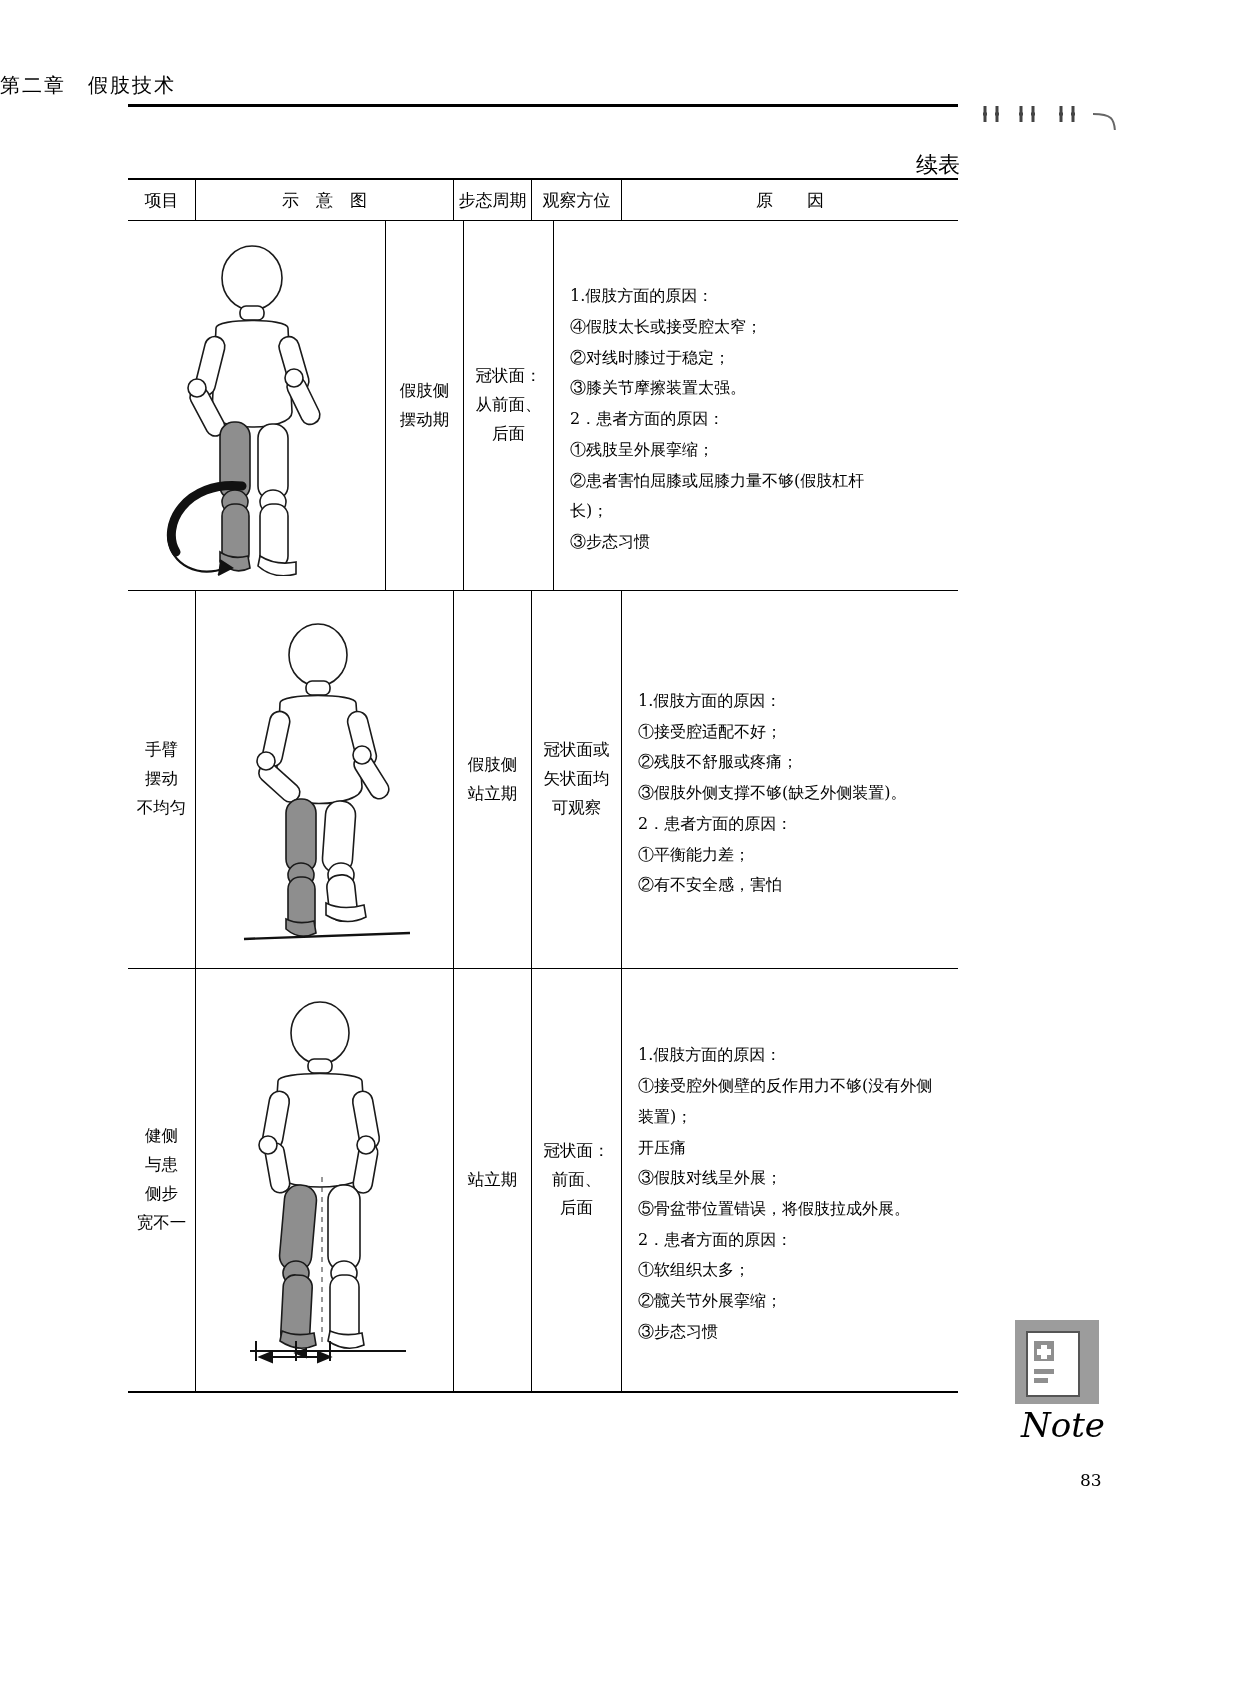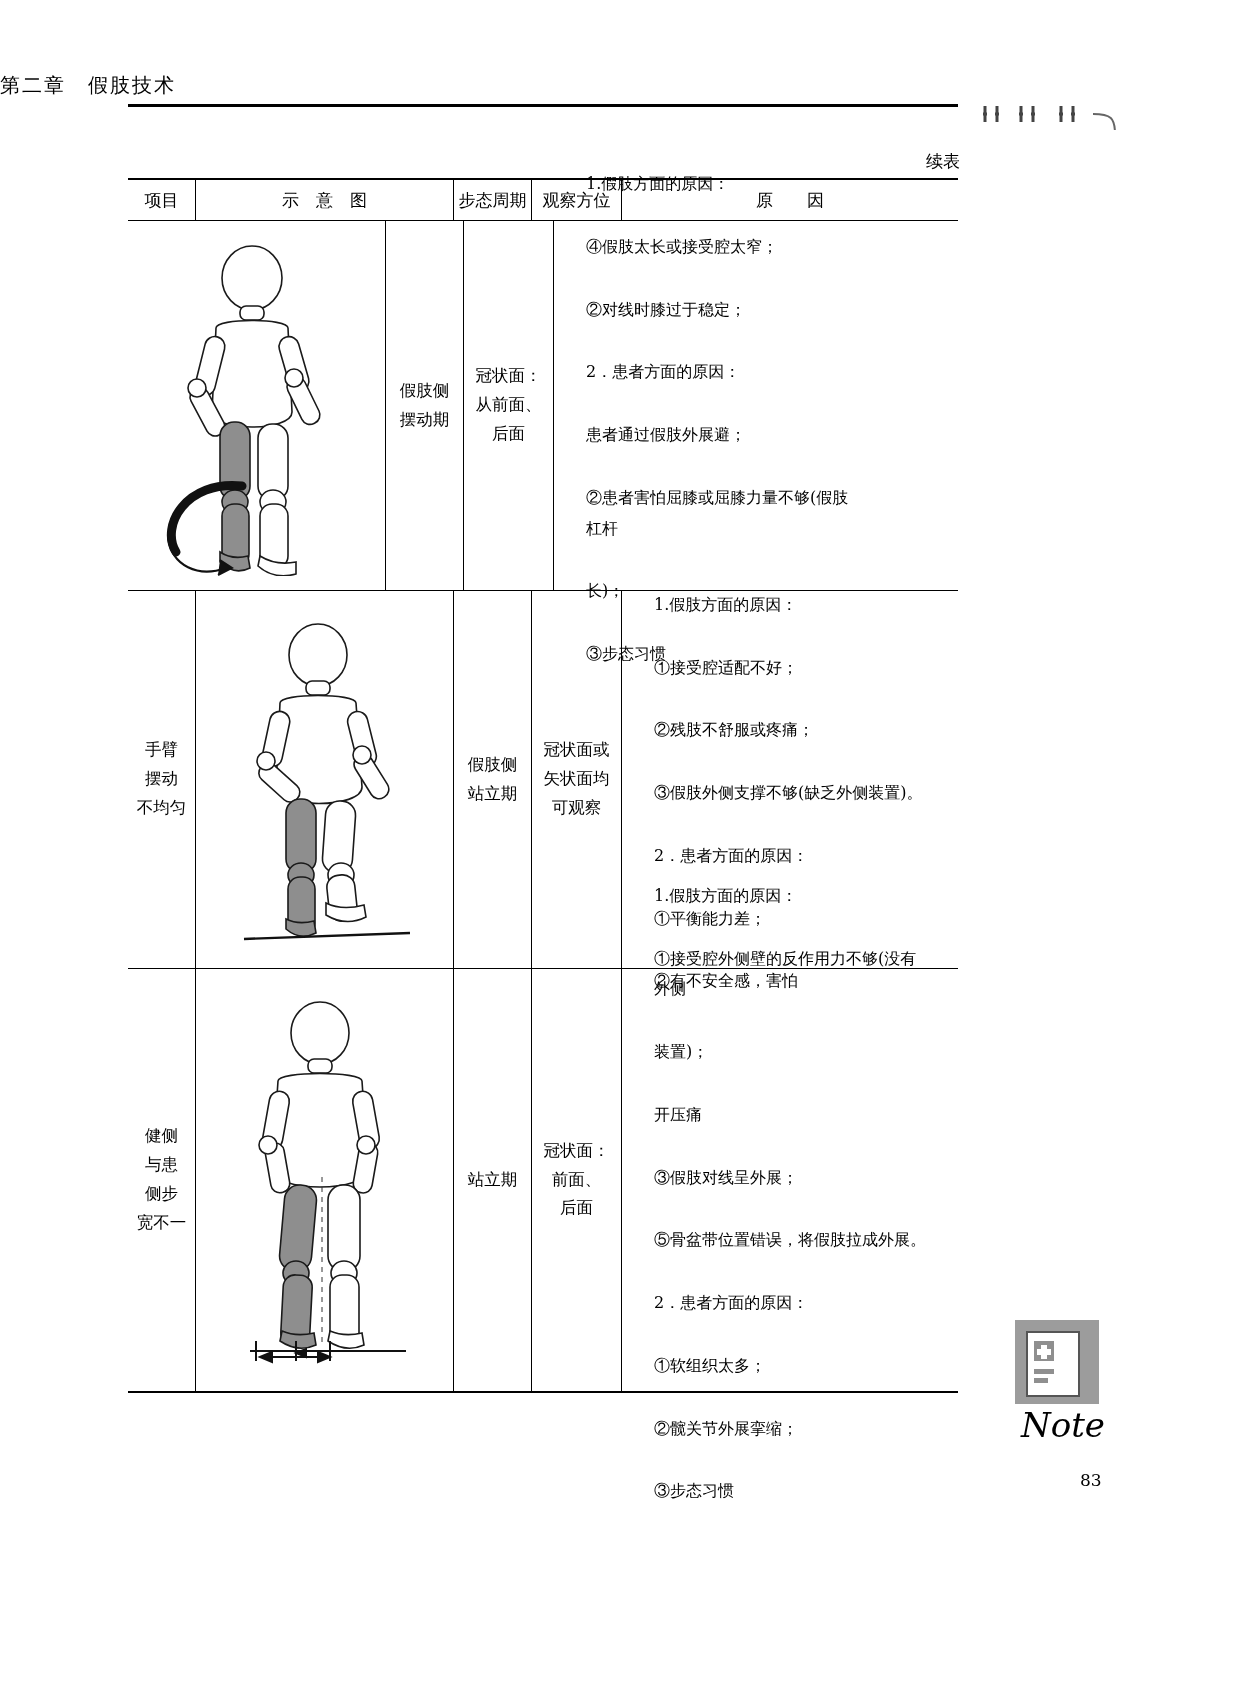--- a/index.html
+++ b/index.html
@@ -39,21 +39,21 @@
     height: 3px;
     background: #000;
   }
 
   .cont-label {
     position: absolute;
     top: 150px;
     left: 880px;
     width: 80px;
     text-align: right;
-    font-size: 17px;
+    font-size: 22px;
     font-family: Liberation Mono, monospace;
   }
 
   
   .table {
     position: absolute;
     top: 178px;
     left: 128px;
     width: 830px;
     border-top: 2px solid #000;
@@ -109,21 +109,21 @@
 
   .reason-body {
     padding: 14px 12px 14px 16px;
     font-size: 16px;
     line-height: 1.92;
     height: 100%;
     display: flex;
     flex-direction: column;
     justify-content: center;
   }
-  .reason-body p { margin: 16px; }
+  .reason-body p { margin: 0; }
 
   
   .r1 { height: 370px; }
   .r2 { height: 378px; }
   .r3 { height: 422px; }
 
   
   .figwrap {
     width: 100%;
     height: 100%;
@@ -260,22 +260,23 @@
             <span>从前面、</span>
             <span>后面</span>
           </div>
         </div>
       </div>
       <div class="cell c-reason last">
         <div class="reason-body">
           <p>1.假肢方面的原因：</p>
           <p>④假肢太长或接受腔太窄；</p>
           <p>②对线时膝过于稳定；</p>
+          <p>③膝关节摩擦装置太强。</p>
           <p>2．患者方面的原因：</p>
-          <p>患者通过假肢外展避；</p>
+          <p>①残肢呈外展挛缩；</p>
           <p>②患者害怕屈膝或屈膝力量不够(假肢杠杆</p>
           <p>长)；</p>
           <p>③步态习惯</p>
         </div>
       </div>
     </div>
 
     <div class="row body r2">
       <div class="cell c-item">
         <div class="vcenter">

